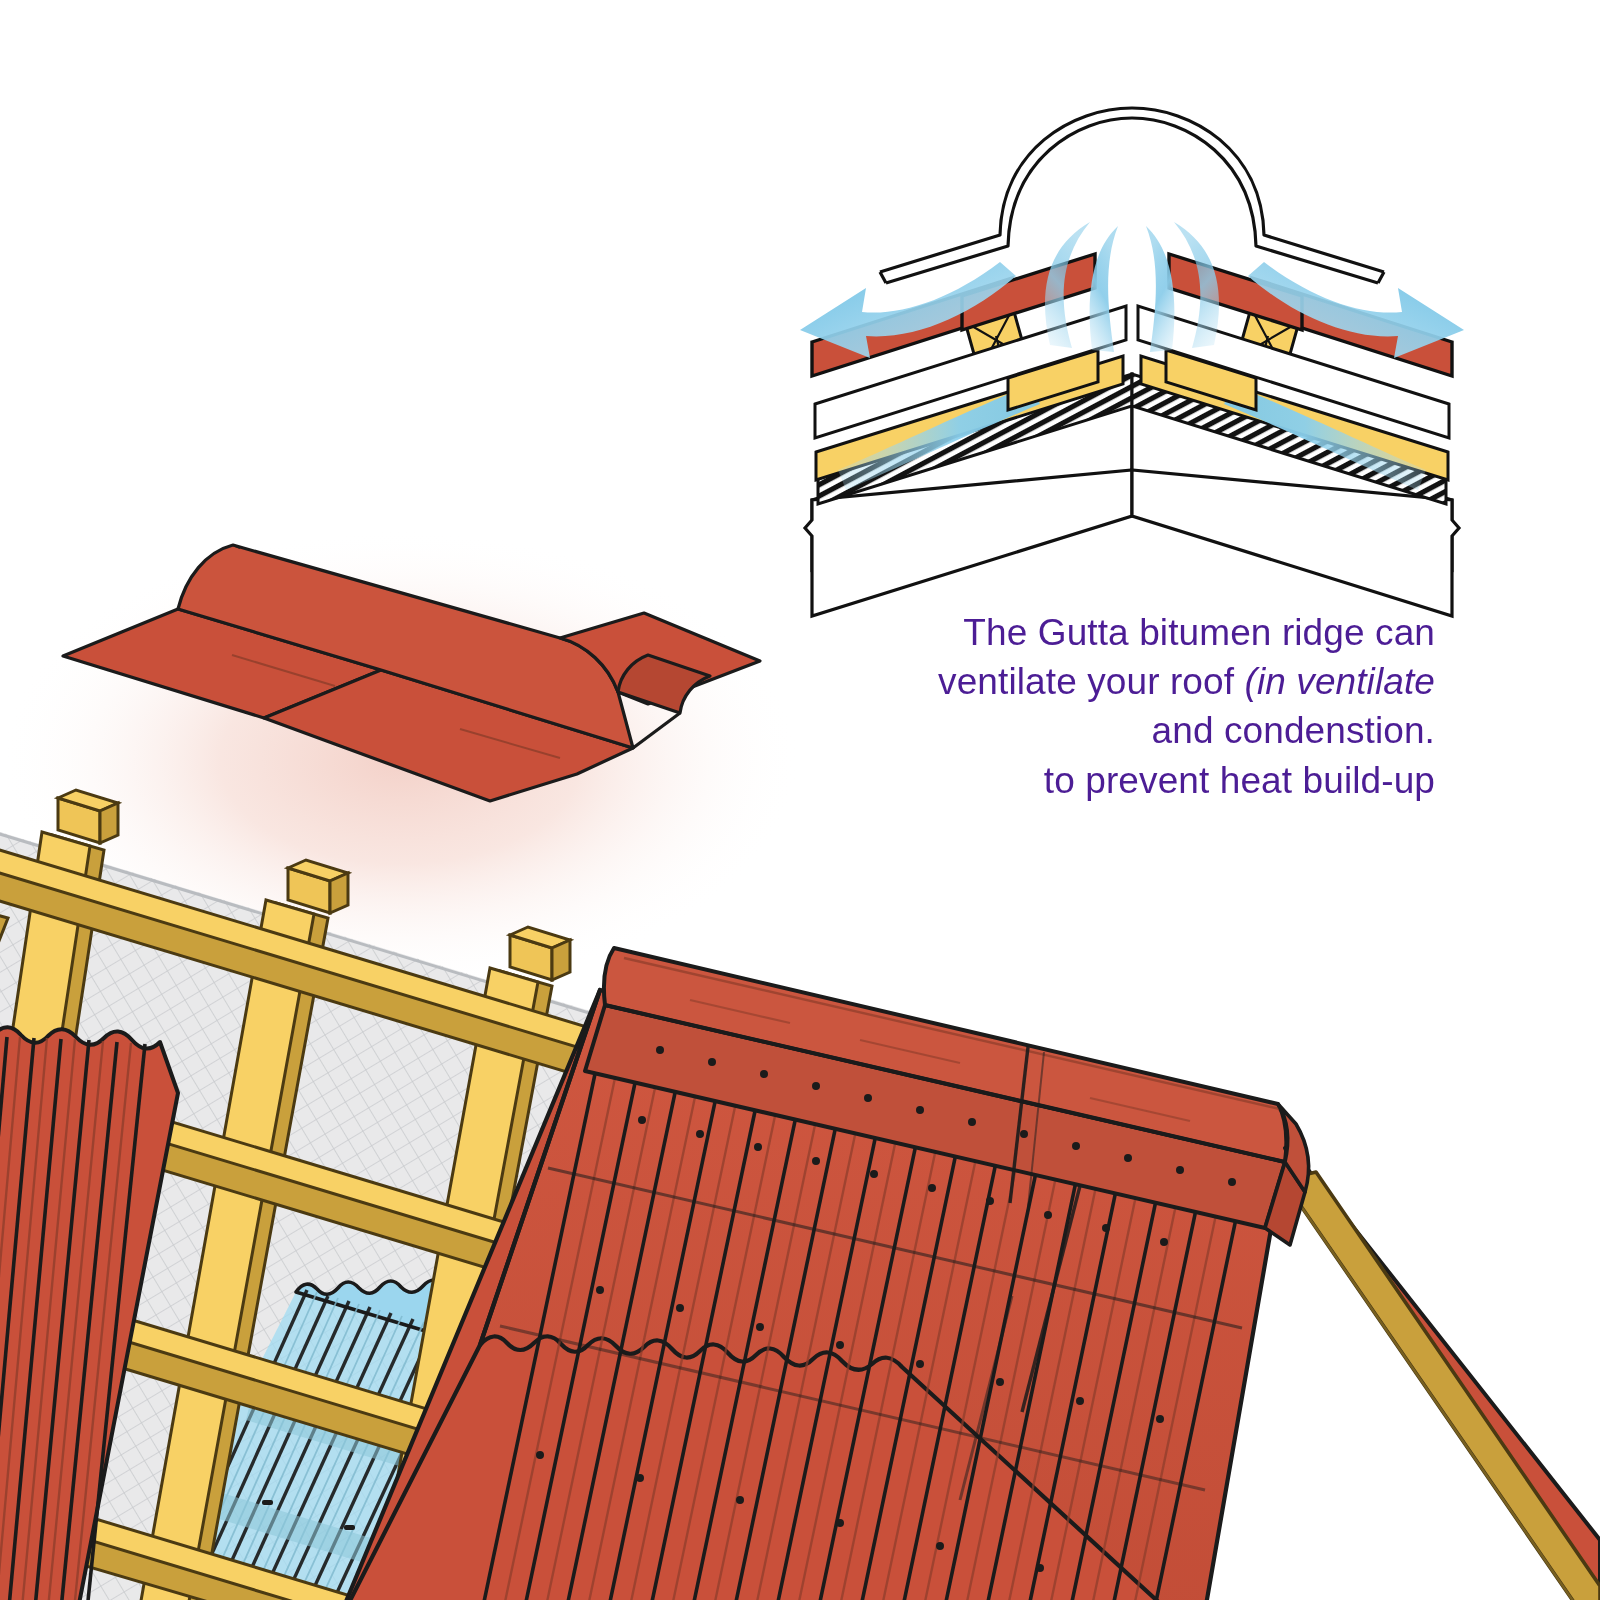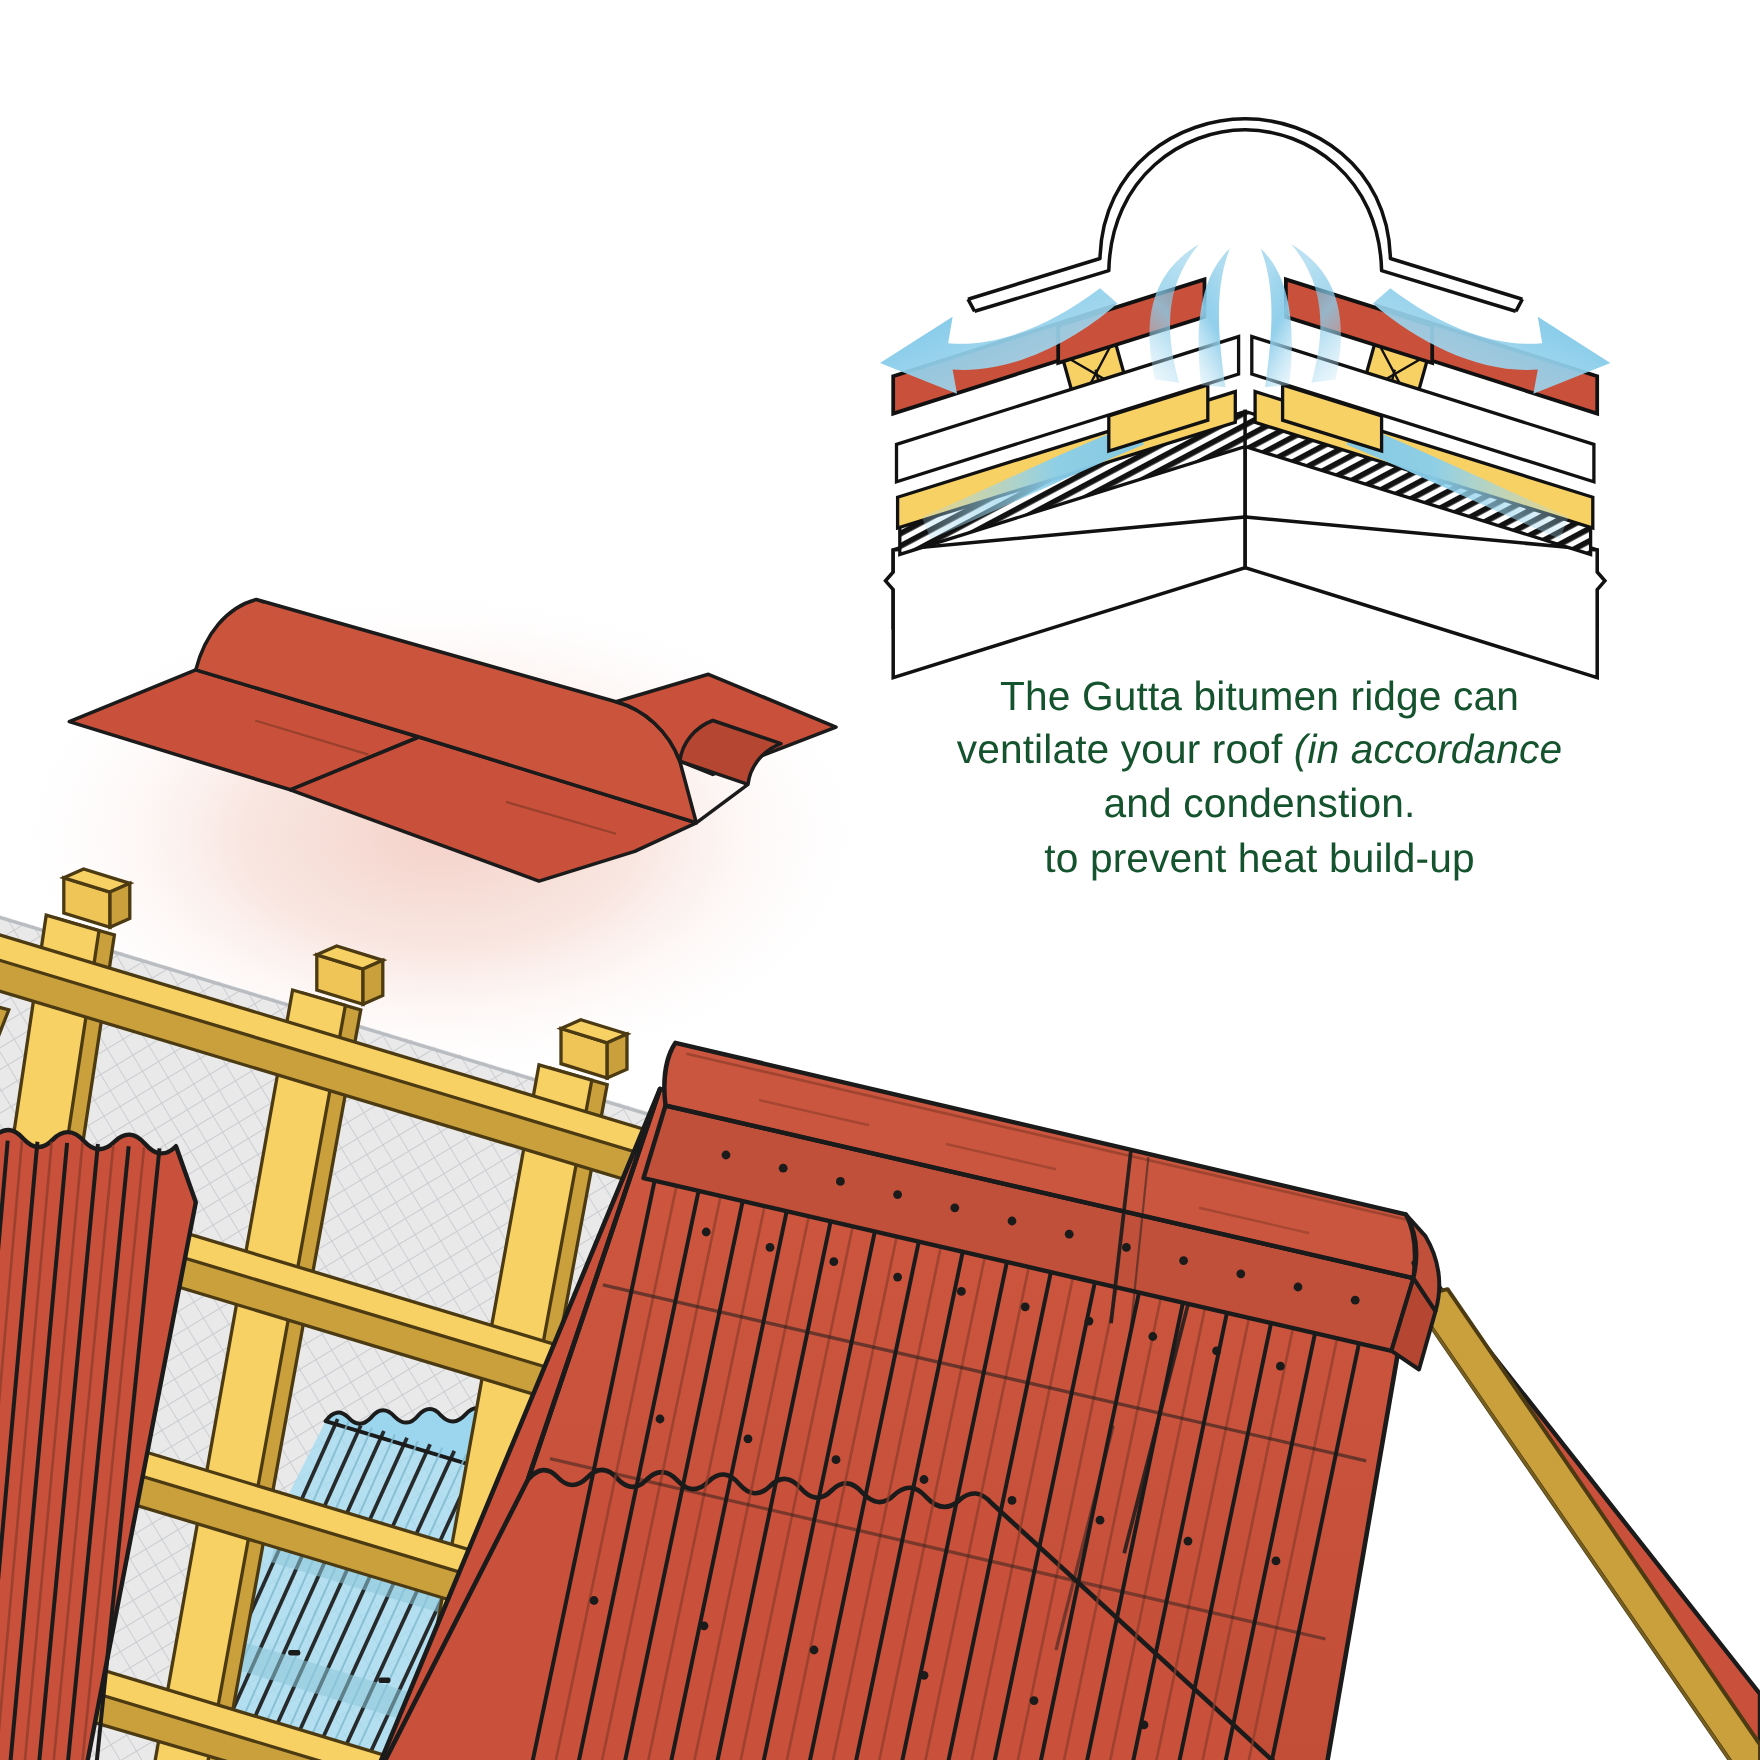--- a/index.html
+++ b/index.html
@@ -10,22 +10,22 @@
     overflow:hidden;
     position:relative;
   }
   #stage{position:absolute;inset:0;width:1600px;height:1600px;}
   #stage svg{position:absolute;inset:0;}
 
   .caption{
     position:absolute;
     left:855px; top:608px;
     width:580px;
-    text-align:center;
-    color:#14532d;
+    text-align:right;
+    color:#4c1d95;
     font-size:37px;
     line-height:1.33;
     font-family:"Liberation Sans", sans-serif;
     font-weight:300;
     letter-spacing:.1px;
   }
   .caption em{font-style:italic;}
 </style>
 </head>
 <body>
@@ -462,18 +462,18 @@
         <path d="M1283 1180 L1600 1640" stroke="#8c7128" stroke-width="2.4" fill="none" opacity=".7"></path>
 
         <path d="M1265 1228 L1285 1162 L1305 1192 L1290 1245 Z" fill="#B54732" stroke="#1b1b1b" stroke-width="3.6" stroke-linejoin="round"></path>
         <path d="M1278 1104 C 1288 1120, 1290 1140, 1285 1162 L1305 1192 C 1312 1168, 1308 1144, 1296 1124 Z" fill="#C0503A" stroke="#1b1b1b" stroke-width="3.6" stroke-linejoin="round"></path>
       </g>
     </g>
   </svg>
 
   <div class="caption">
     <div>The Gutta bitumen ridge can</div>
-    <div><span>ventilate your roof </span><em>(in accordance</em></div>
+    <div><span>ventilate your roof </span><em>(in ventilate</em></div>
     <div>and condenstion.</div>
     <div>to prevent heat build-up</div>
   </div>
 
 </div>
 
 </body></html>

